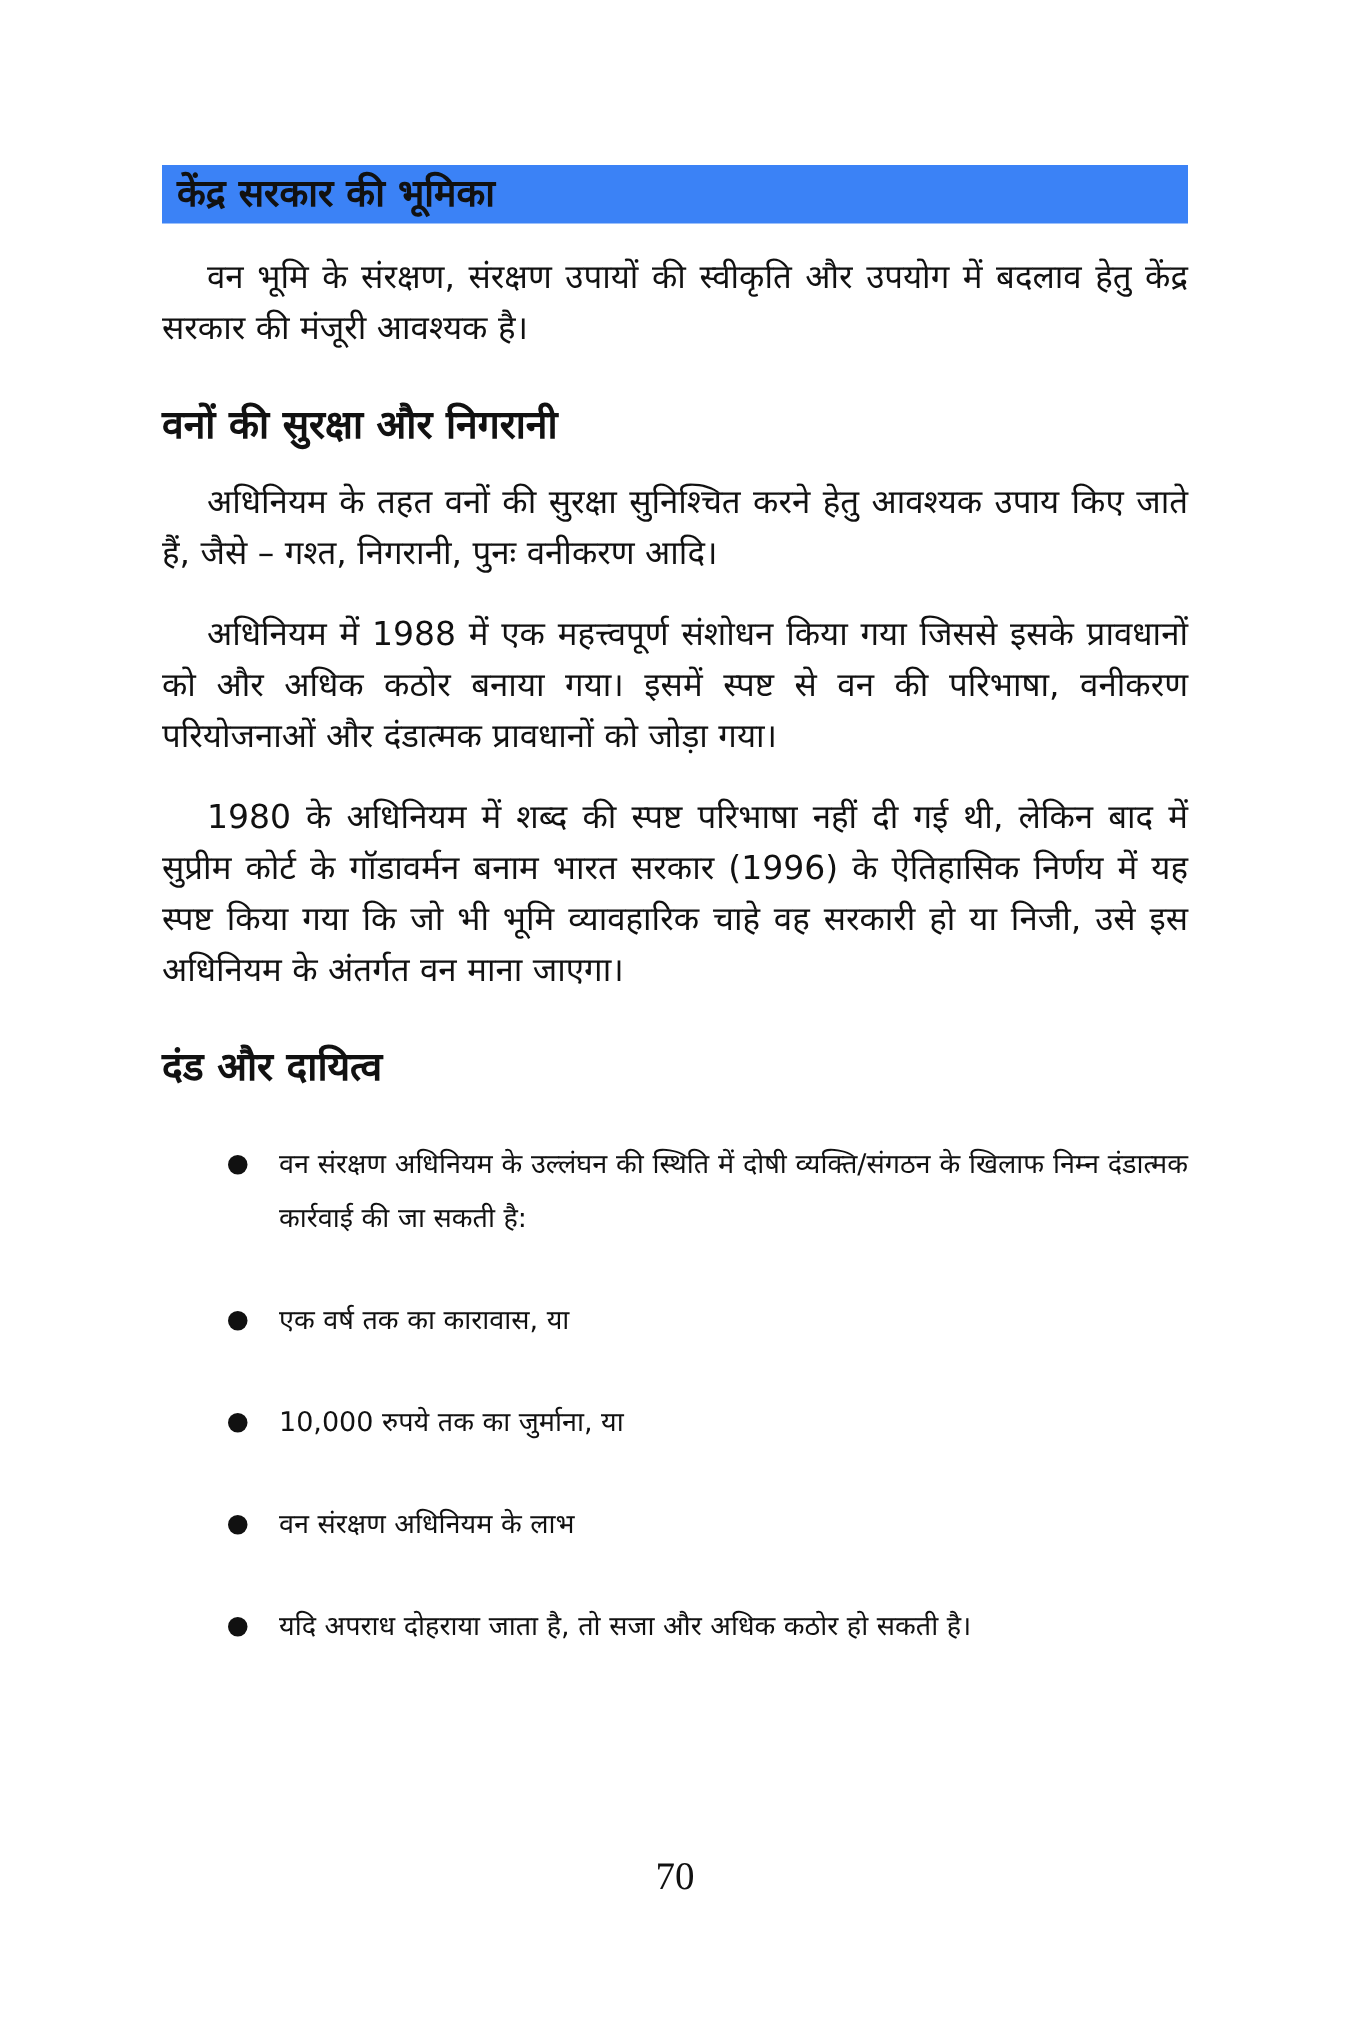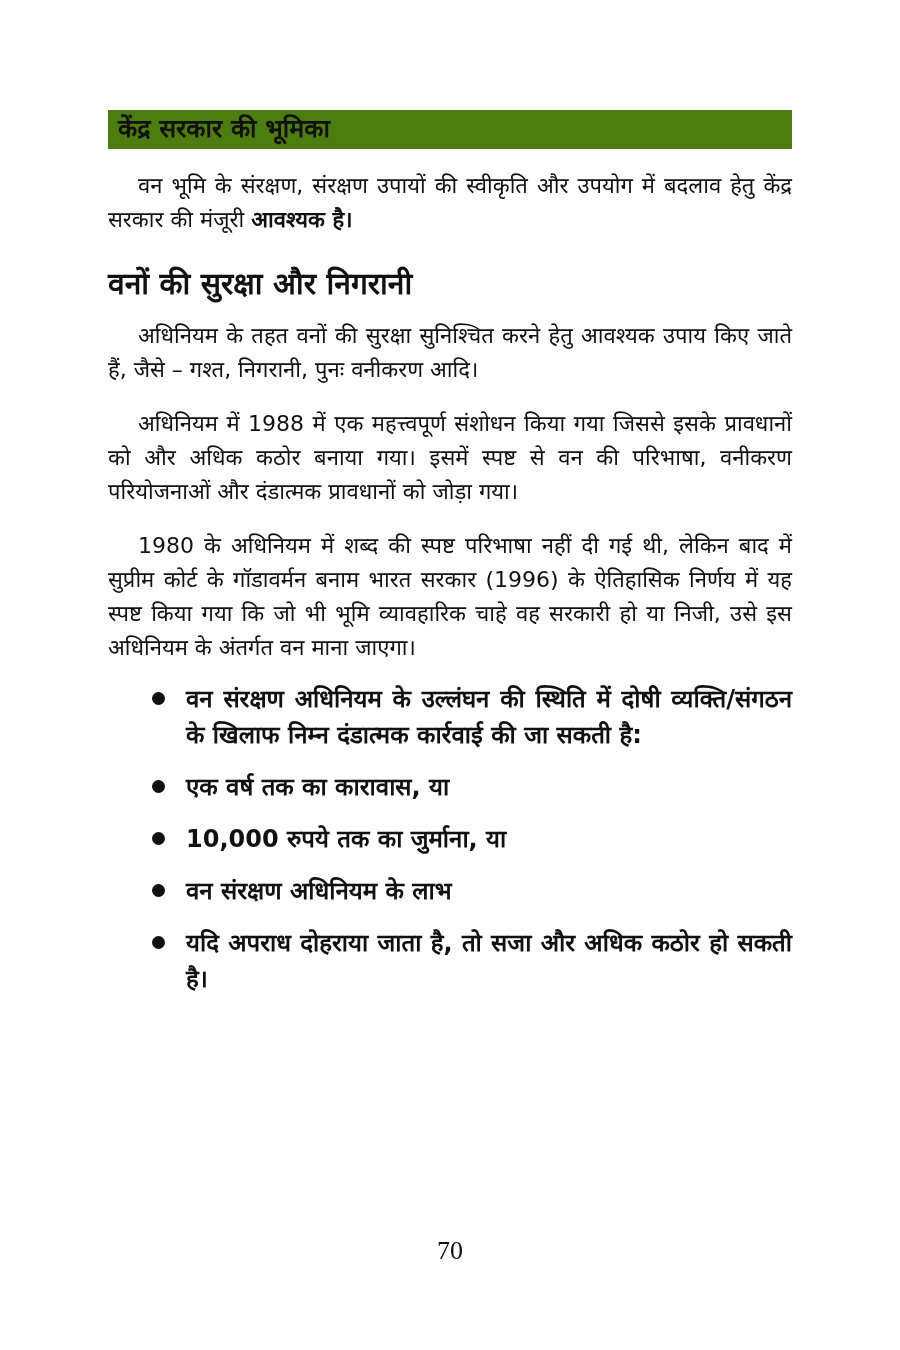--- a/index.html
+++ b/index.html
@@ -14,53 +14,52 @@
     overflow: hidden;
   }
   .page {
     position: absolute;
     top: 0; left: 0;
     width: 900px;
     height: 1350px;
     padding: 110px 108px 0 108px;
   }
   .banner {
-    background: #4d7c0f;
+    background: #3b82f6;
     font-weight: bold;
     font-size: 25px;
     line-height: 30px;
     padding: 4px 10px 5px 10px;
   }
   .body-para {
     margin: 20px 0 0 0;
     font-size: 22px;
     line-height: 34px;
     text-align: justify;
     text-indent: 30px;
   }
   .section-heading {
     margin: 32px 0 0 0;
-    font-size: 30px;
+    font-size: 26px;
     line-height: 30px;
     font-weight: bold;
   }
-  .bold-run { font-weight: bold; }
+  .bold-run { font-weight: normal; }
   ul.bullets {
     list-style: none;
     margin: 14px 0 0 0;
     padding: 0;
   }
   ul.bullets li {
     position: relative;
-    margin-top: 16px;
+    margin-top: 32px;
     padding-left: 78px;
-    font-size: 24px;
+    font-size: 18px;
     line-height: 36px;
     text-align: justify;
-    font-weight: bold;
   }
   ul.bullets li .dot {
     position: absolute;
     left: 44px;
     top: 11px;
     width: 13px;
     height: 13px;
     border-radius: 50%;
     background: #111111;
   }
@@ -83,20 +82,21 @@
 
   <p class="body-para"><span>वन भूमि के संरक्षण, संरक्षण उपायों की स्वीकृति और उपयोग में बदलाव हेतु केंद्र सरकार की मंजूरी </span><span class="bold-run">आवश्यक है।</span></p>
 
   <h2 class="section-heading">वनों की सुरक्षा और निगरानी</h2>
   <p class="body-para">अधिनियम के तहत वनों की सुरक्षा सुनिश्चित करने हेतु आवश्यक उपाय किए जाते हैं, जैसे – गश्त, निगरानी, पुनः वनीकरण आदि।</p>
 
   <p class="body-para">अधिनियम में 1988 में एक महत्त्वपूर्ण संशोधन किया गया जिससे इसके प्रावधानों को और अधिक कठोर बनाया गया। इसमें स्पष्ट से वन की परिभाषा, वनीकरण परियोजनाओं और दंडात्मक प्रावधानों को जोड़ा गया।</p>
 
   <p class="body-para">1980 के अधिनियम में शब्द की स्पष्ट परिभाषा नहीं दी गई थी, लेकिन बाद में सुप्रीम कोर्ट के गॉडावर्मन बनाम भारत सरकार (1996) के ऐतिहासिक निर्णय में यह स्पष्ट किया गया कि जो भी भूमि व्यावहारिक चाहे वह सरकारी हो या निजी, उसे इस अधिनियम के अंतर्गत वन माना जाएगा।</p>
 
+  <h2 class="section-heading">दंड और दायित्व</h2>
 
   <ul class="bullets">
     <li><span class="dot"></span><span>वन संरक्षण अधिनियम के उल्लंघन की स्थिति में दोषी व्यक्ति/संगठन के खिलाफ निम्न दंडात्मक कार्रवाई की जा सकती है:</span></li>
     <li><span class="dot"></span><span>एक वर्ष तक का कारावास, या</span></li>
     <li><span class="dot"></span><span>10,000 रुपये तक का जुर्माना, या</span></li>
     <li><span class="dot"></span><span>वन संरक्षण अधिनियम के लाभ</span></li>
     <li><span class="dot"></span><span>यदि अपराध दोहराया जाता है, तो सजा और अधिक कठोर हो सकती है।</span></li>
   </ul>
 
 </div>

